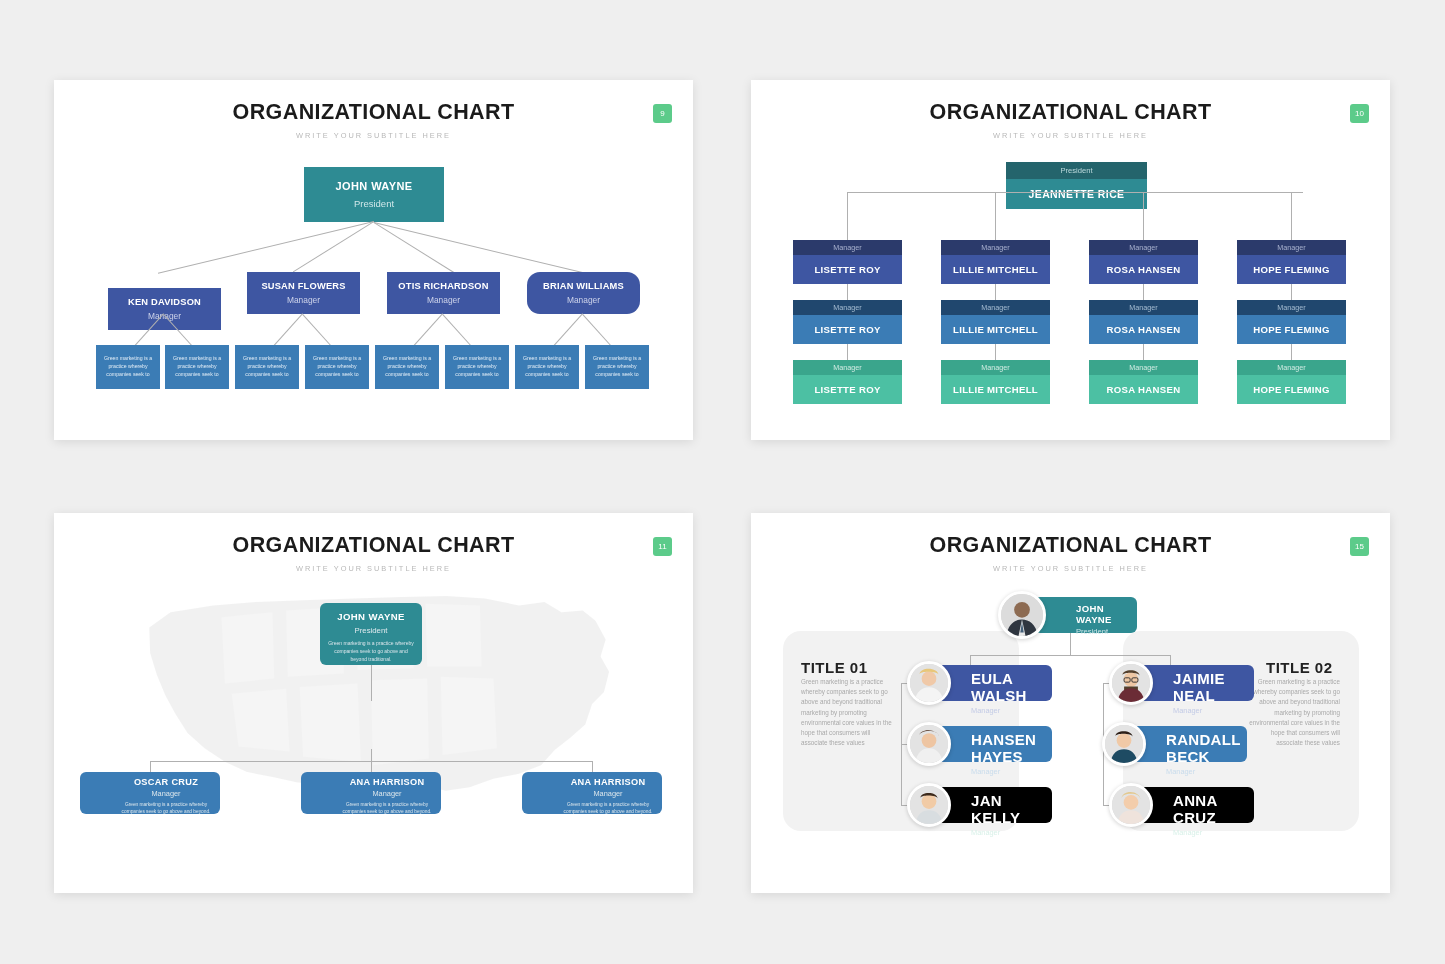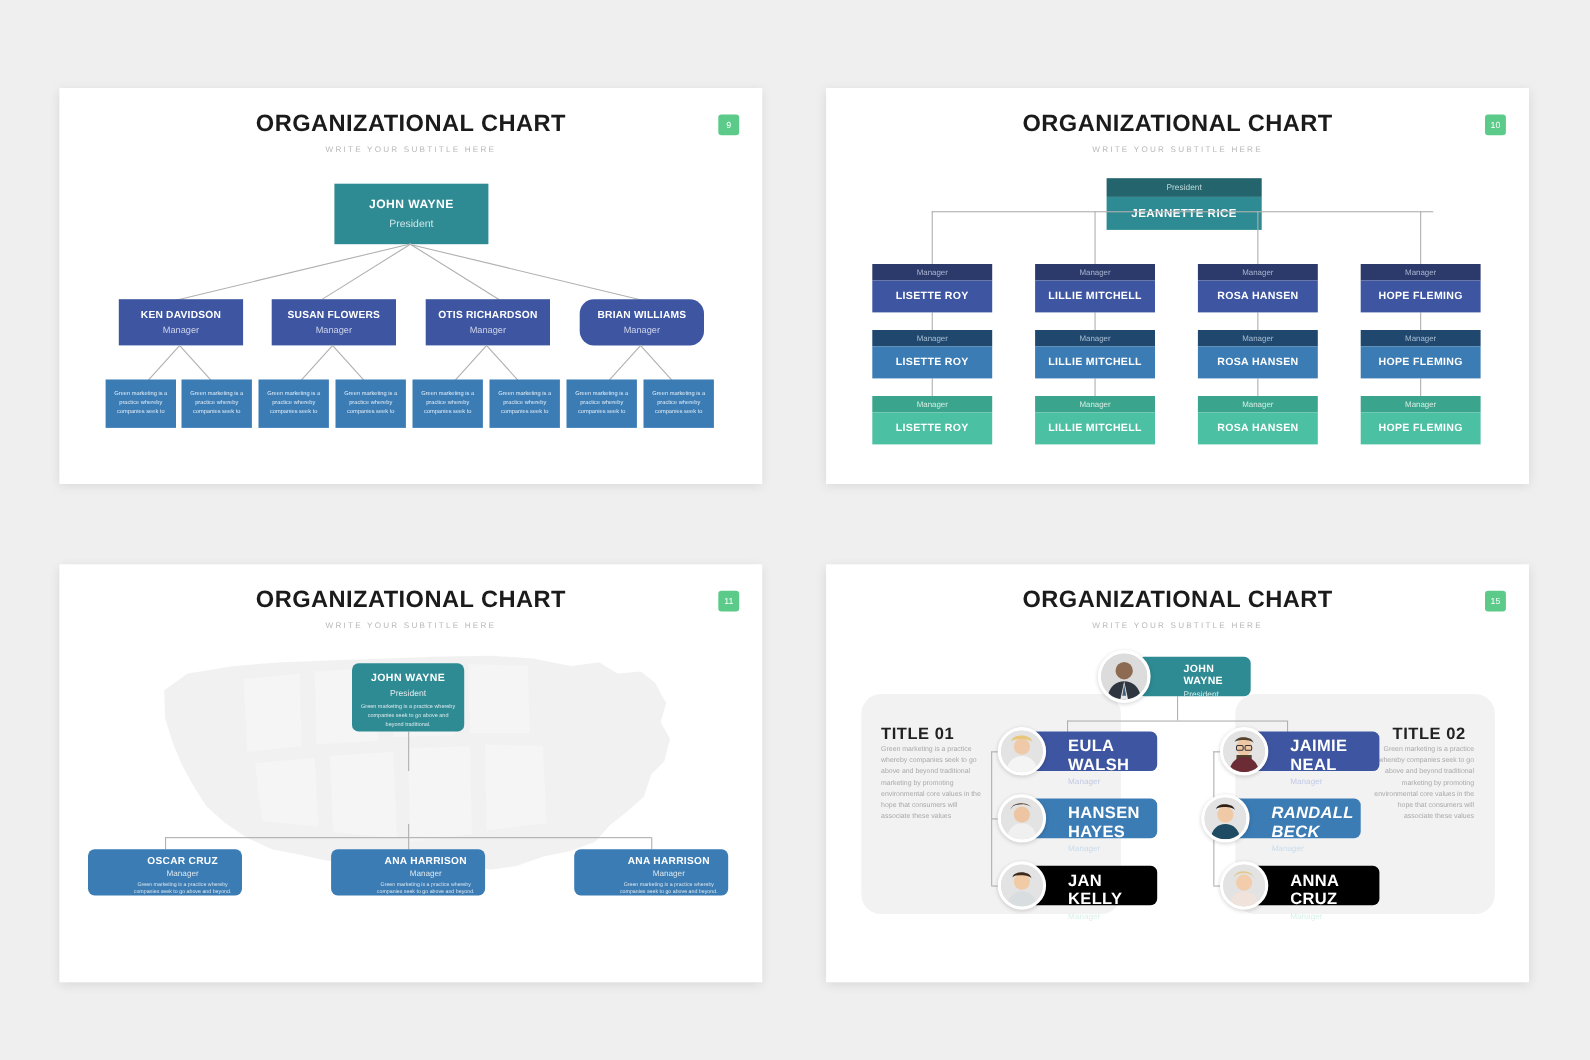--- a/index.html
+++ b/index.html
@@ -206,21 +206,21 @@
     <div class="s9-root">
       <div class="nm">JOHN WAYNE</div>
       <div class="rl">President</div>
     </div>
 
     <div class="diag" style="left:320px; top:142px; width:222px; transform:rotate(166.5deg);"></div>
     <div class="diag" style="left:320px; top:142px; width:95px;  transform:rotate(148deg);"></div>
     <div class="diag" style="left:320px; top:142px; width:95px;  transform:rotate(32deg);"></div>
     <div class="diag" style="left:320px; top:142px; width:222px; transform:rotate(13.5deg);"></div>
 
-    <div class="s9-mgr" style="left:54px;">
+    <div class="s9-mgr" style="left:54px;margin-top:16px;">
       <div class="nm">KEN DAVIDSON</div>
       <div class="rl">Manager</div>
     </div>
     <div class="s9-mgr" style="left:193px;">
       <div class="nm">SUSAN FLOWERS</div>
       <div class="rl">Manager</div>
     </div>
     <div class="s9-mgr" style="left:333px;">
       <div class="nm">OTIS RICHARDSON</div>
       <div class="rl">Manager</div>
@@ -493,21 +493,21 @@
             <rect width="44" height="44" fill="#e3e3e3"></rect>
           <circle cx="22" cy="18" r="8.5" fill="#eec7a4"></circle>
           <path d="M12 13 C12 5 32 5 32 14 C32 9 12 9 12 13 Z" fill="#54402c"></path>
           <path d="M14 32 C16 36 28 36 30 32 L30 26 L14 26 Z" fill="#54402c"></path>
           <rect x="14" y="16" width="7" height="5" rx="1.5" fill="none" stroke="#333" stroke-width="1.1"></rect>
           <rect x="23" y="16" width="7" height="5" rx="1.5" fill="none" stroke="#333" stroke-width="1.1"></rect>
           <path d="M6 44 C8 33 14 28 22 28 C30 28 36 33 38 44 Z" fill="#6b2c36"></path>
         </svg>
       </div>
     </div>
-    <div class="p12-item c-blue" style="left:341px; top:213px;font-style:italic;">
+    <div class="p12-item c-blue" style="left:351px; top:213px;">
       <div class="chip">
         <div class="nm">RANDALL BECK</div>
         <div class="rl">Manager</div>
       </div>
       <div class="avatar">
         <svg viewBox="0 0 44 44">
             <rect width="44" height="44" fill="#e3e3e3"></rect>
           <circle cx="22" cy="18" r="8.5" fill="#f0c9a6"></circle>
           <path d="M12 13 C12 5 32 5 32 14 C32 9 12 9 12 13 Z" fill="#2e2018"></path>
           <path d="M6 44 C8 33 14 28 22 28 C30 28 36 33 38 44 Z" fill="#1e4b63"></path>

